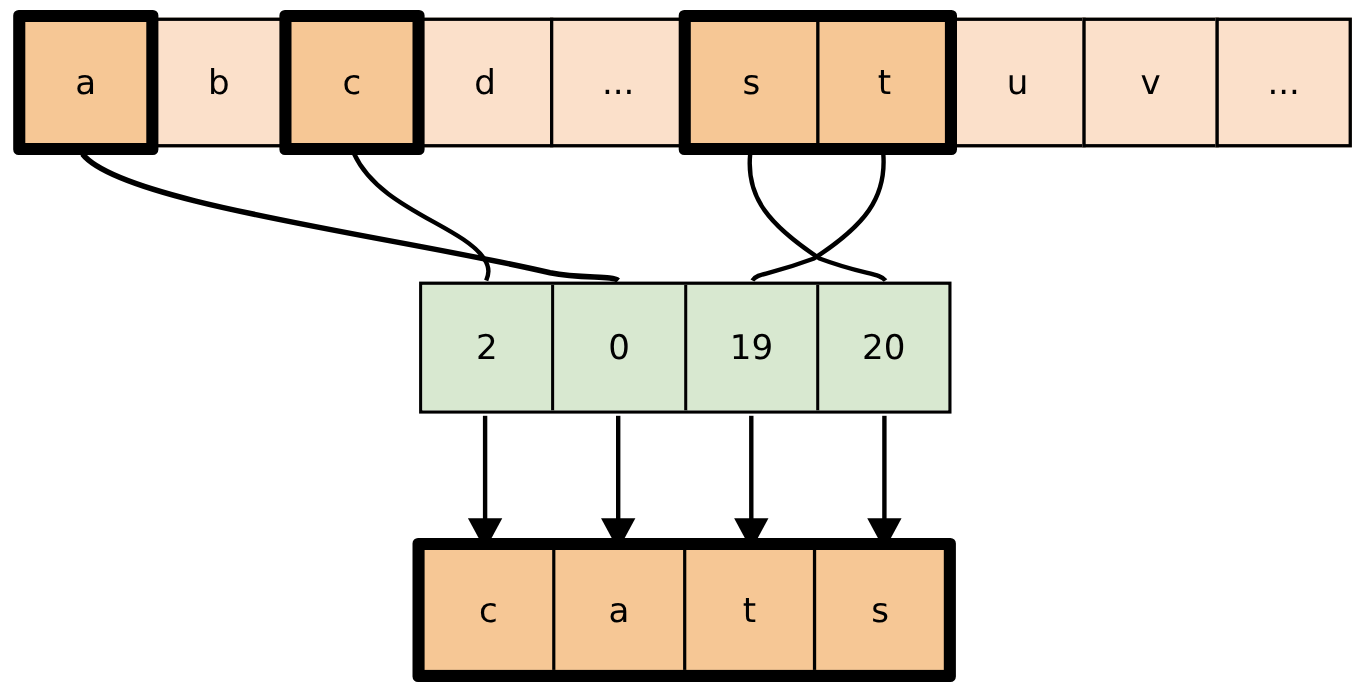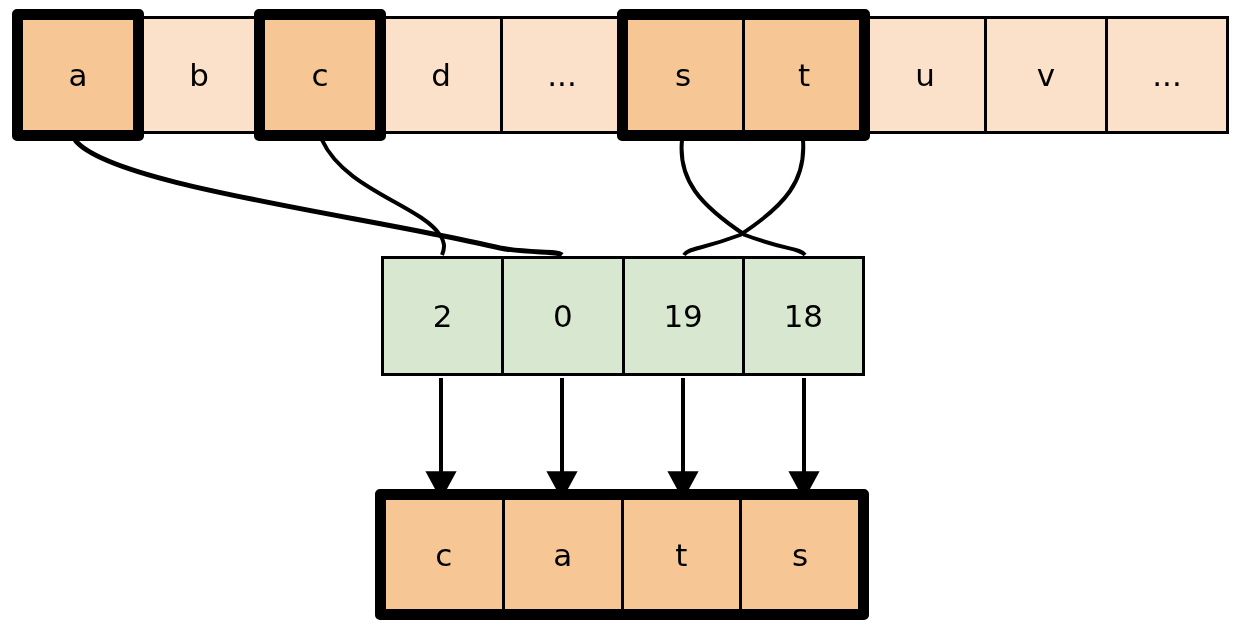--- a/index.html
+++ b/index.html
@@ -155,21 +155,21 @@
   </div>
 
   <div class="sel-frame" style="left:12px;  top:9px;  width:132px; height:132px;"></div>
   <div class="sel-frame" style="left:254px; top:9px;  width:132px; height:132px;"></div>
   <div class="sel-frame" style="left:617px; top:9px;  width:253px; height:132px;"></div>
 
   <div class="idx-row">
     <div class="idx-cell">2</div>
     <div class="idx-cell">0</div>
     <div class="idx-cell">19</div>
-    <div class="idx-cell">18</div>
+    <div class="idx-cell">20</div>
   </div>
 
   <div class="word-row">
     <div class="word-cell">c</div>
     <div class="word-cell">a</div>
     <div class="word-cell">t</div>
     <div class="word-cell">s</div>
   </div>
 
 </div>

